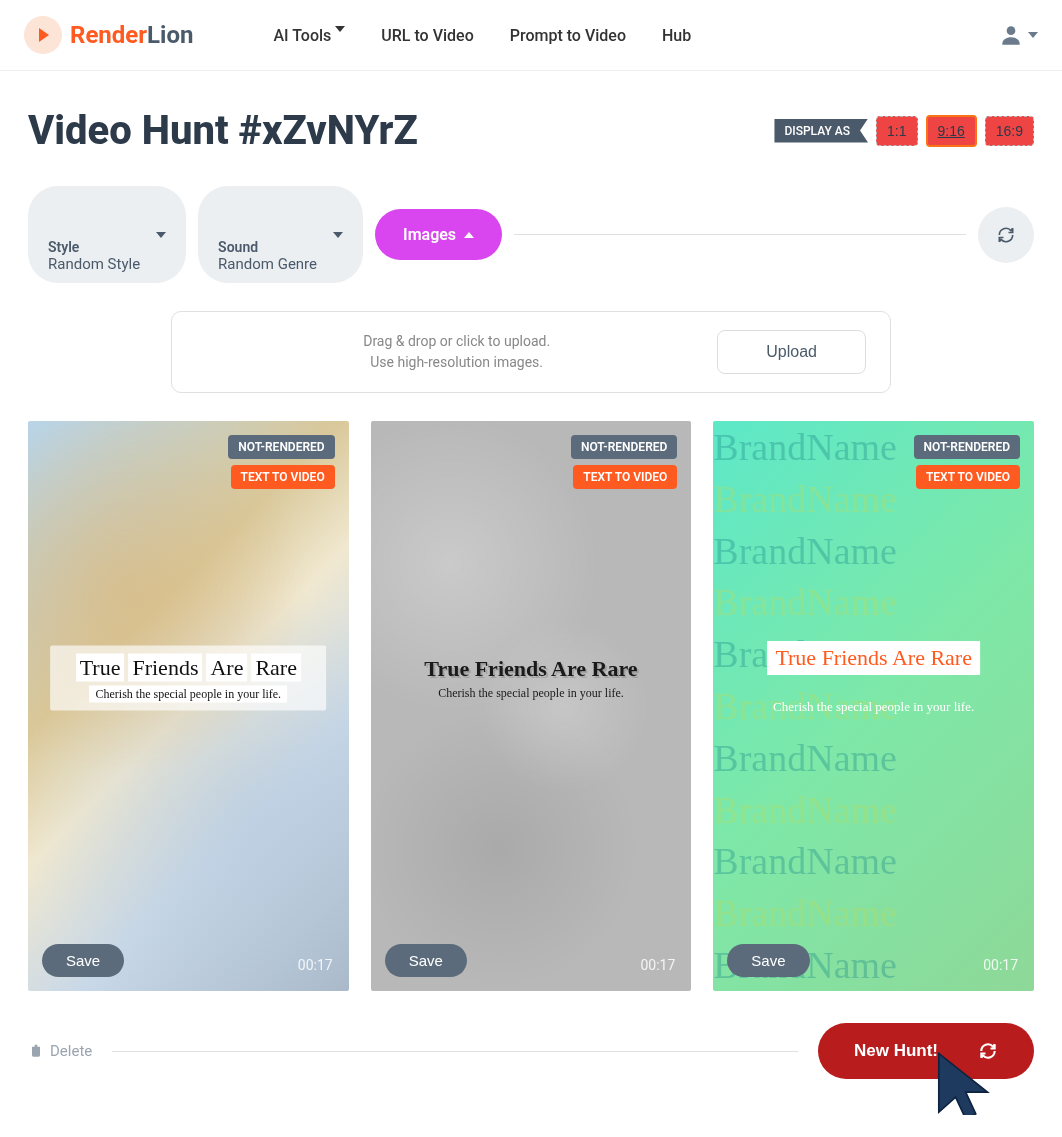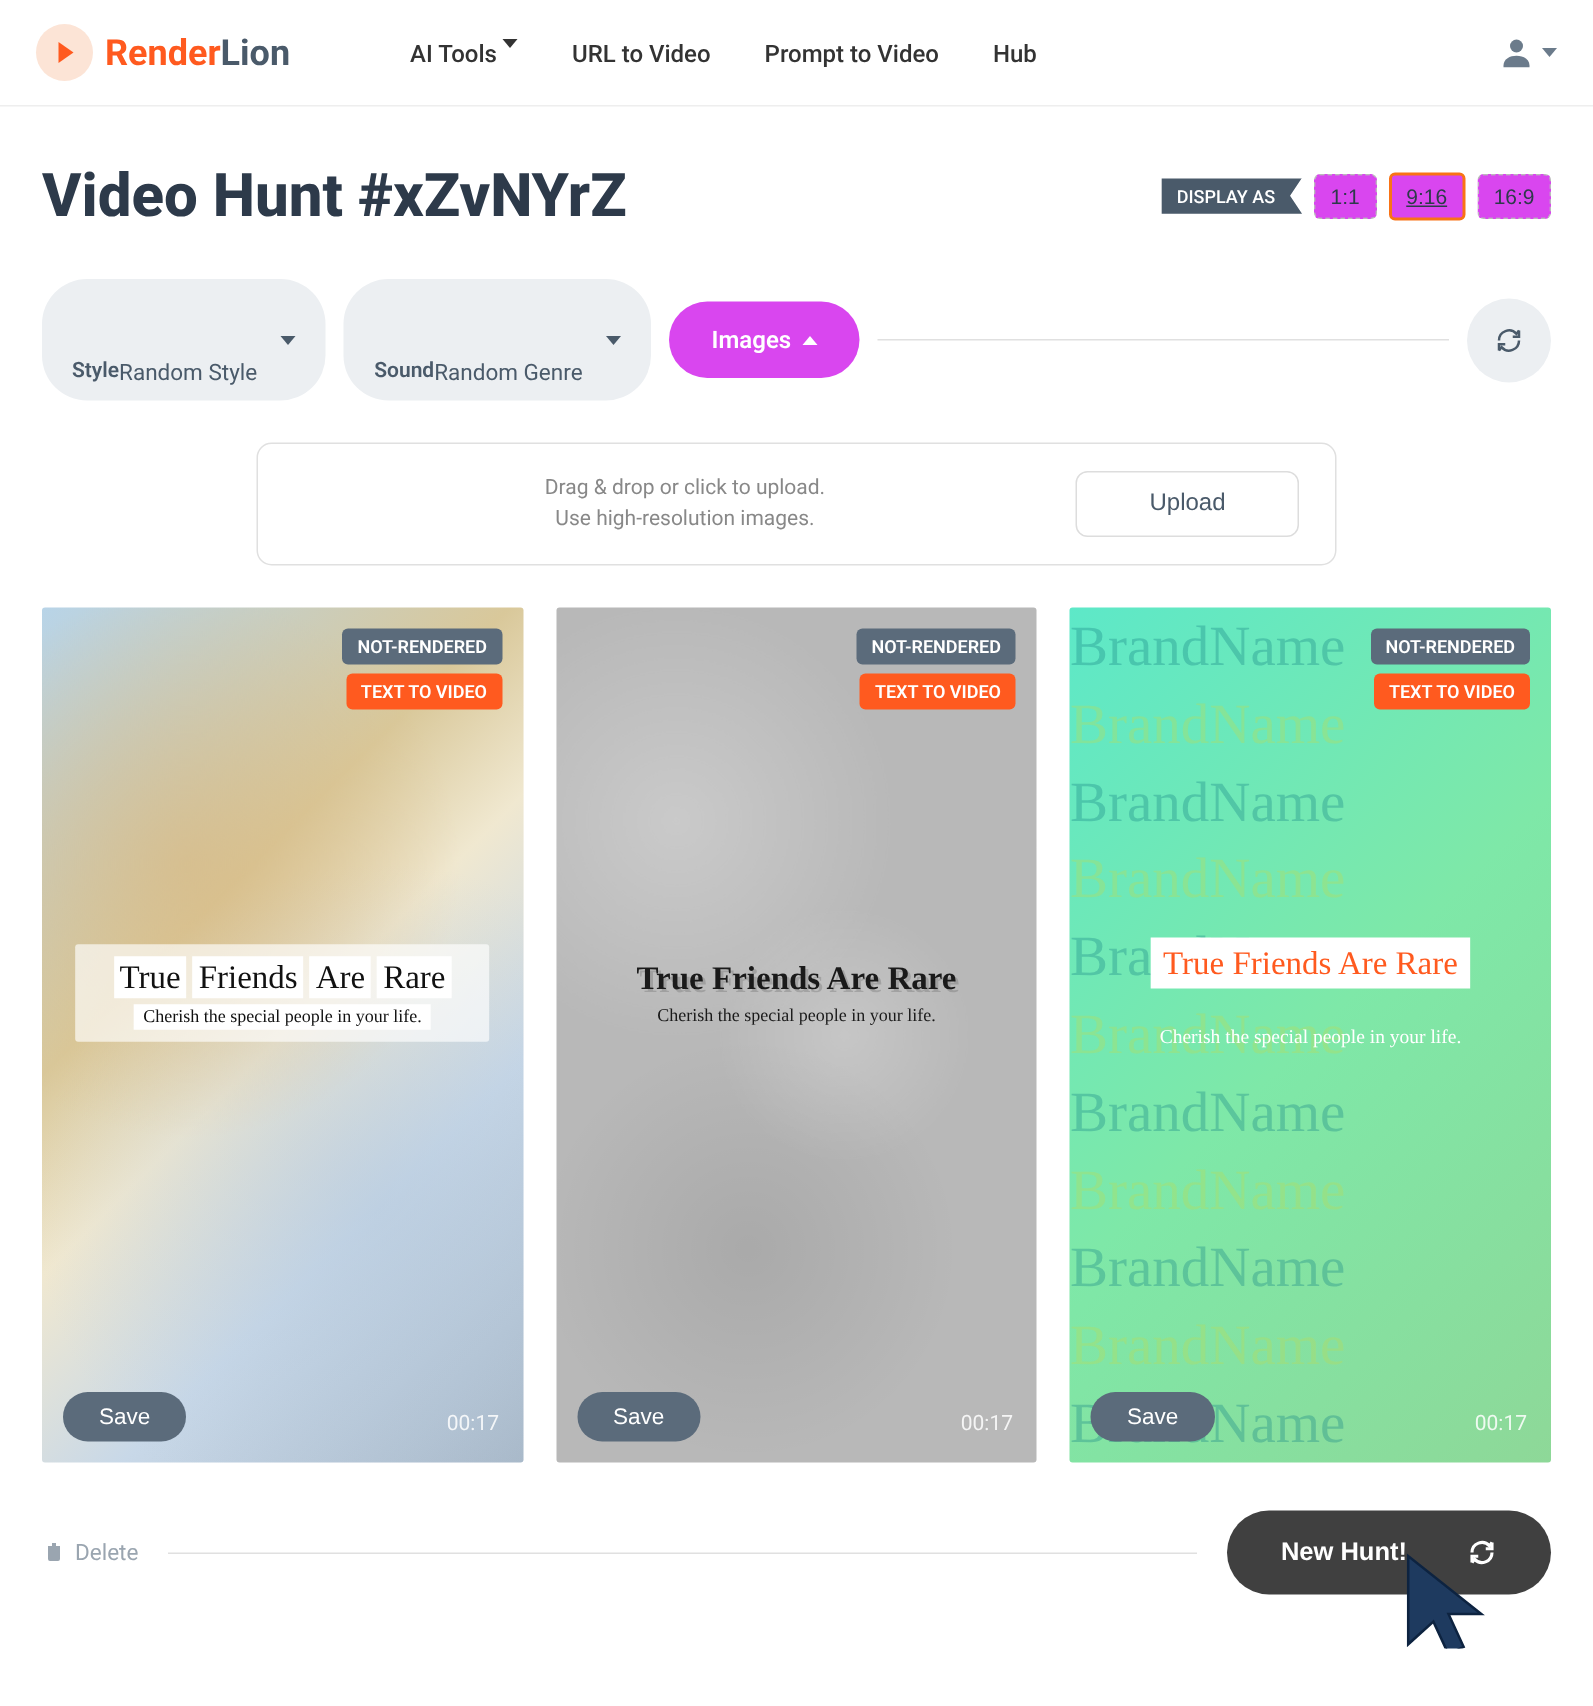--- a/index.html
+++ b/index.html
@@ -14,25 +14,25 @@
 .nav-item { font-size:16px; font-weight:500; color:#333; display:flex; align-items:flex-start; gap:4px; cursor:pointer; }
 .caret { width:0; height:0; border-left:5px solid transparent; border-right:5px solid transparent; border-top:6px solid #333; }
 .user-icon { margin-left:auto; display:flex; align-items:center; gap:4px; cursor:pointer; }
 .user-svg { width:26px; height:26px; fill:#6b7b8b; }
 .user-caret { width:0; height:0; border-left:5px solid transparent; border-right:5px solid transparent; border-top:6px solid #6b7b8b; }
 .main { padding:36px 28px 36px 28px; }
 .title-row { display:flex; align-items:center; justify-content:space-between; margin-bottom:32px; }
 .title { font-size:40px; font-weight:800; color:#2d3a4a; }
 .aspect-group { display:flex; align-items:center; gap:8px; }
 .display-as { background:#4a5a6a; color:#fff; font-size:12px; padding:5px 10px; position:relative; font-weight:500; clip-path: polygon(0 0, 100% 0, calc(100% - 8px) 50%, 100% 100%, 0 100%); padding-right:18px; }
-.aspect-btn { padding:6px 10px; border:1px dashed #bbb; border-radius:4px; font-size:14px; color:#2d3a4a; cursor:pointer; background:#d946ef; font-weight:500; }
+.aspect-btn { padding:6px 10px; border:1px dashed #bbb; border-radius:4px; font-size:14px; color:#2d3a4a; cursor:pointer; background:#ef4444; font-weight:500; }
 .aspect-btn.active { border:2px solid #f97316;text-decoration:underline; }
 .controls { display:flex; gap:12px; align-items:center; margin-bottom:28px; }
 .pill { background:#eceff2; border-radius:30px; padding:10px 20px; display:flex; align-items:center; cursor:pointer; gap:16px; }
-.pill-content { display:flex; flex-direction:row;margin-top:43px; }
+.pill-content { display:flex; flex-direction:column;margin-top:43px; }
 .pill-label { font-size:14px; font-weight:600; color:#4a5a6a; }
 .pill-value { font-size:15px; color:#4a5a6a; }
 .pill-caret { width:0; height:0; border-left:5px solid transparent; border-right:5px solid transparent; border-top:6px solid #4a5a6a; }
 .pill-images { background:#d946ef; color:#fff; border-radius:30px; padding:16px 28px; display:flex; align-items:center; gap:8px; cursor:pointer; font-weight:600; font-size:16px; }
 .pill-images-caret { width:0; height:0; border-left:5px solid transparent; border-right:5px solid transparent; border-bottom:6px solid #fff; }
 .divider-line { flex:1; height:1px; background:#e0e0e0; }
 .refresh-icon-btn { width:56px; height:56px; border-radius:50%; background:#eceff2; display:flex; align-items:center; justify-content:center; cursor:pointer; }
 .refresh-svg { width:20px; height:20px; fill:none; stroke:#4a5a6a; stroke-width:2; }
 .upload-box { margin:0 auto 28px auto; width:720px; border:1px solid #e0e0e0; border-radius:10px; padding:18px 24px; display:flex; align-items:center; justify-content:space-between; }
 .upload-text { flex:1; text-align:center; color:#888; font-size:14px; line-height:1.5; }
@@ -60,21 +60,21 @@
 .card2 .ct1 { font-size:22px; color:#1a1a1a; font-weight:600; text-shadow:2px 2px 0 rgba(0,0,0,0.15); }
 .card2 .ct2 { font-size:12px; color:#1a1a1a; margin-top:4px; }
 .card3 .ct1 { font-size:22px; color:#ff5a1f; background:#fff; padding:4px 8px; display:inline-block; }
 .card3 .ct2 { font-size:13px; color:#fff; margin-top:24px; }
 .save-btn { position:absolute; bottom:14px; left:14px; background:#5b6b7b; color:#fff; font-size:15px; padding:8px 24px; border-radius:18px; cursor:pointer; border:none; }
 .duration { position:absolute; bottom:18px; right:16px; color:rgba(255,255,255,0.85); font-size:14px; }
 .footer { display:flex; align-items:center; gap:8px; position:relative; }
 .delete-btn { display:flex; align-items:flex-start; gap:6px; color:#9aa5b0; font-size:15px; cursor:pointer; }
 .trash-svg { width:16px; height:16px; fill:#9aa5b0; }
 .footer-line { flex:1; height:1px; background:#e0e0e0; margin:0 12px; }
-.new-hunt { background:#404040; color:#fff; font-size:17px; font-weight:700; padding:18px 36px; border-radius:30px; display:flex; align-items:center; gap:40px; cursor:pointer; border:none; }
+.new-hunt { background:#b91c1c; color:#fff; font-size:17px; font-weight:700; padding:18px 36px; border-radius:30px; display:flex; align-items:center; gap:40px; cursor:pointer; border:none; }
 .new-hunt-refresh { width:20px; height:20px; fill:none; stroke:#fff; stroke-width:2.5; }
 .cursor-overlay { position:absolute; right:28px; bottom:-50px; width:84px; height:84px; }
 </style>
 </head>
 <body>
 
 <div class="header">
   <div class="logo">
     <div class="logo-icon"></div>
     <div>

